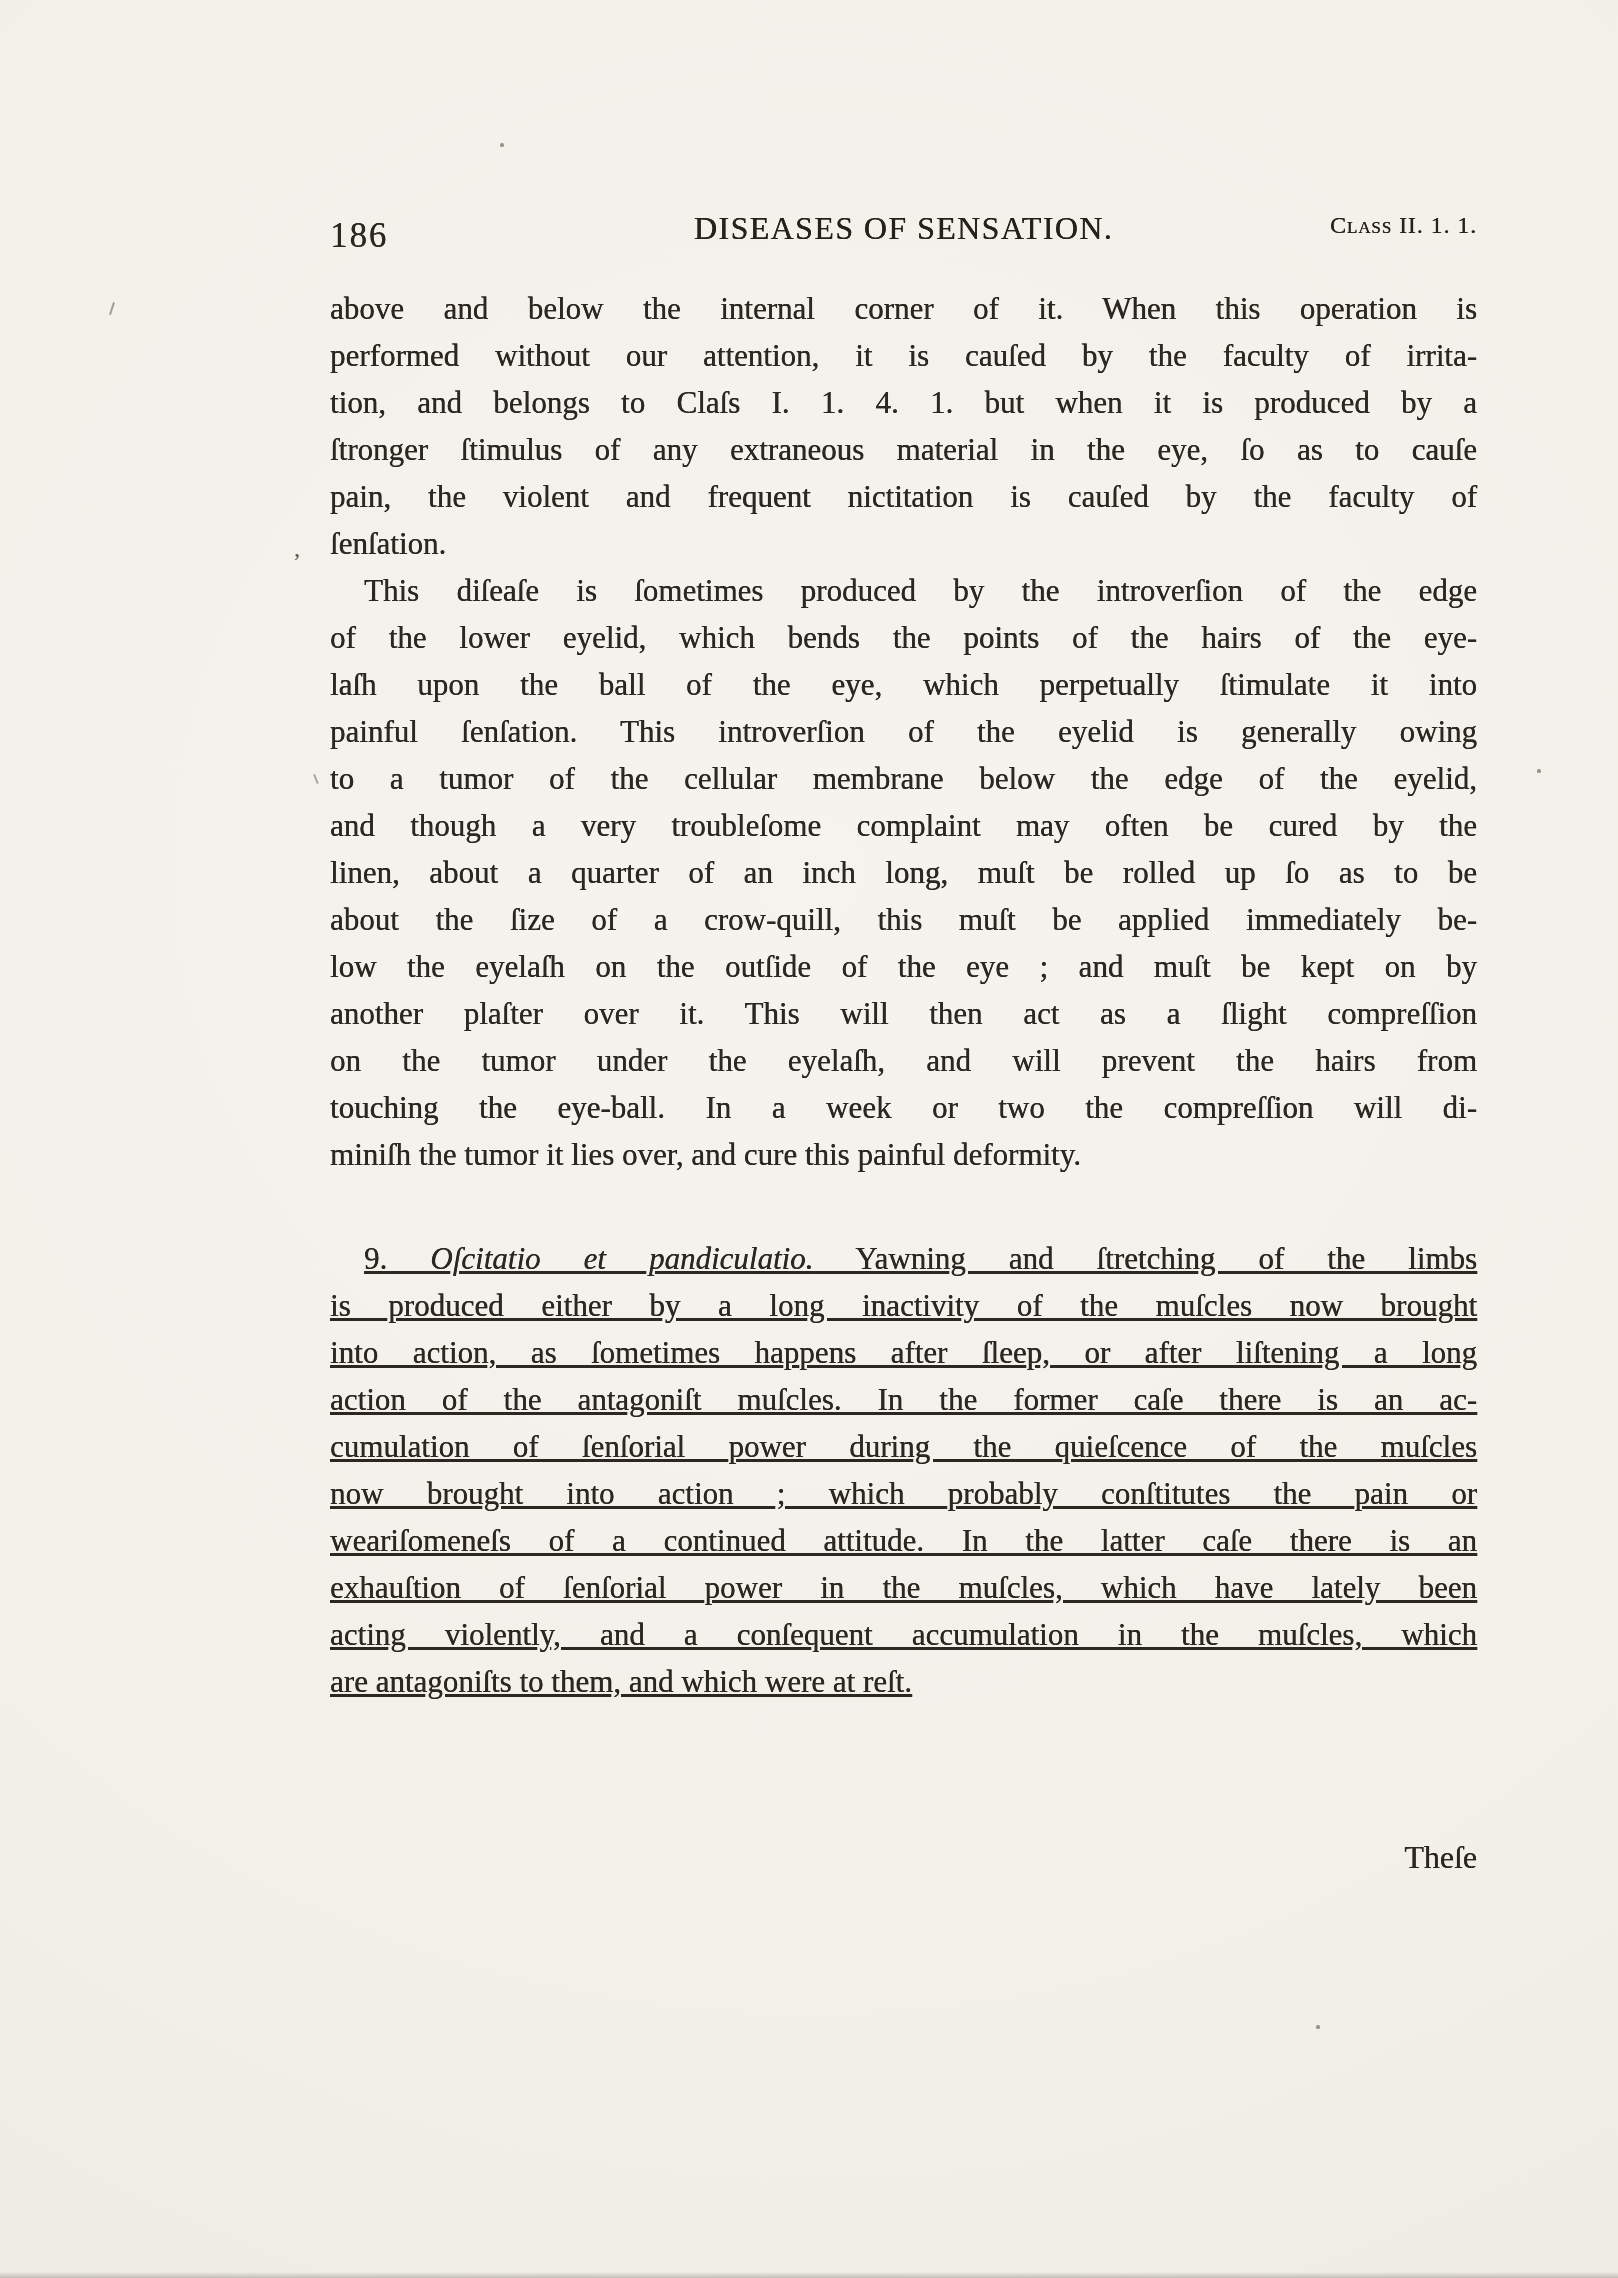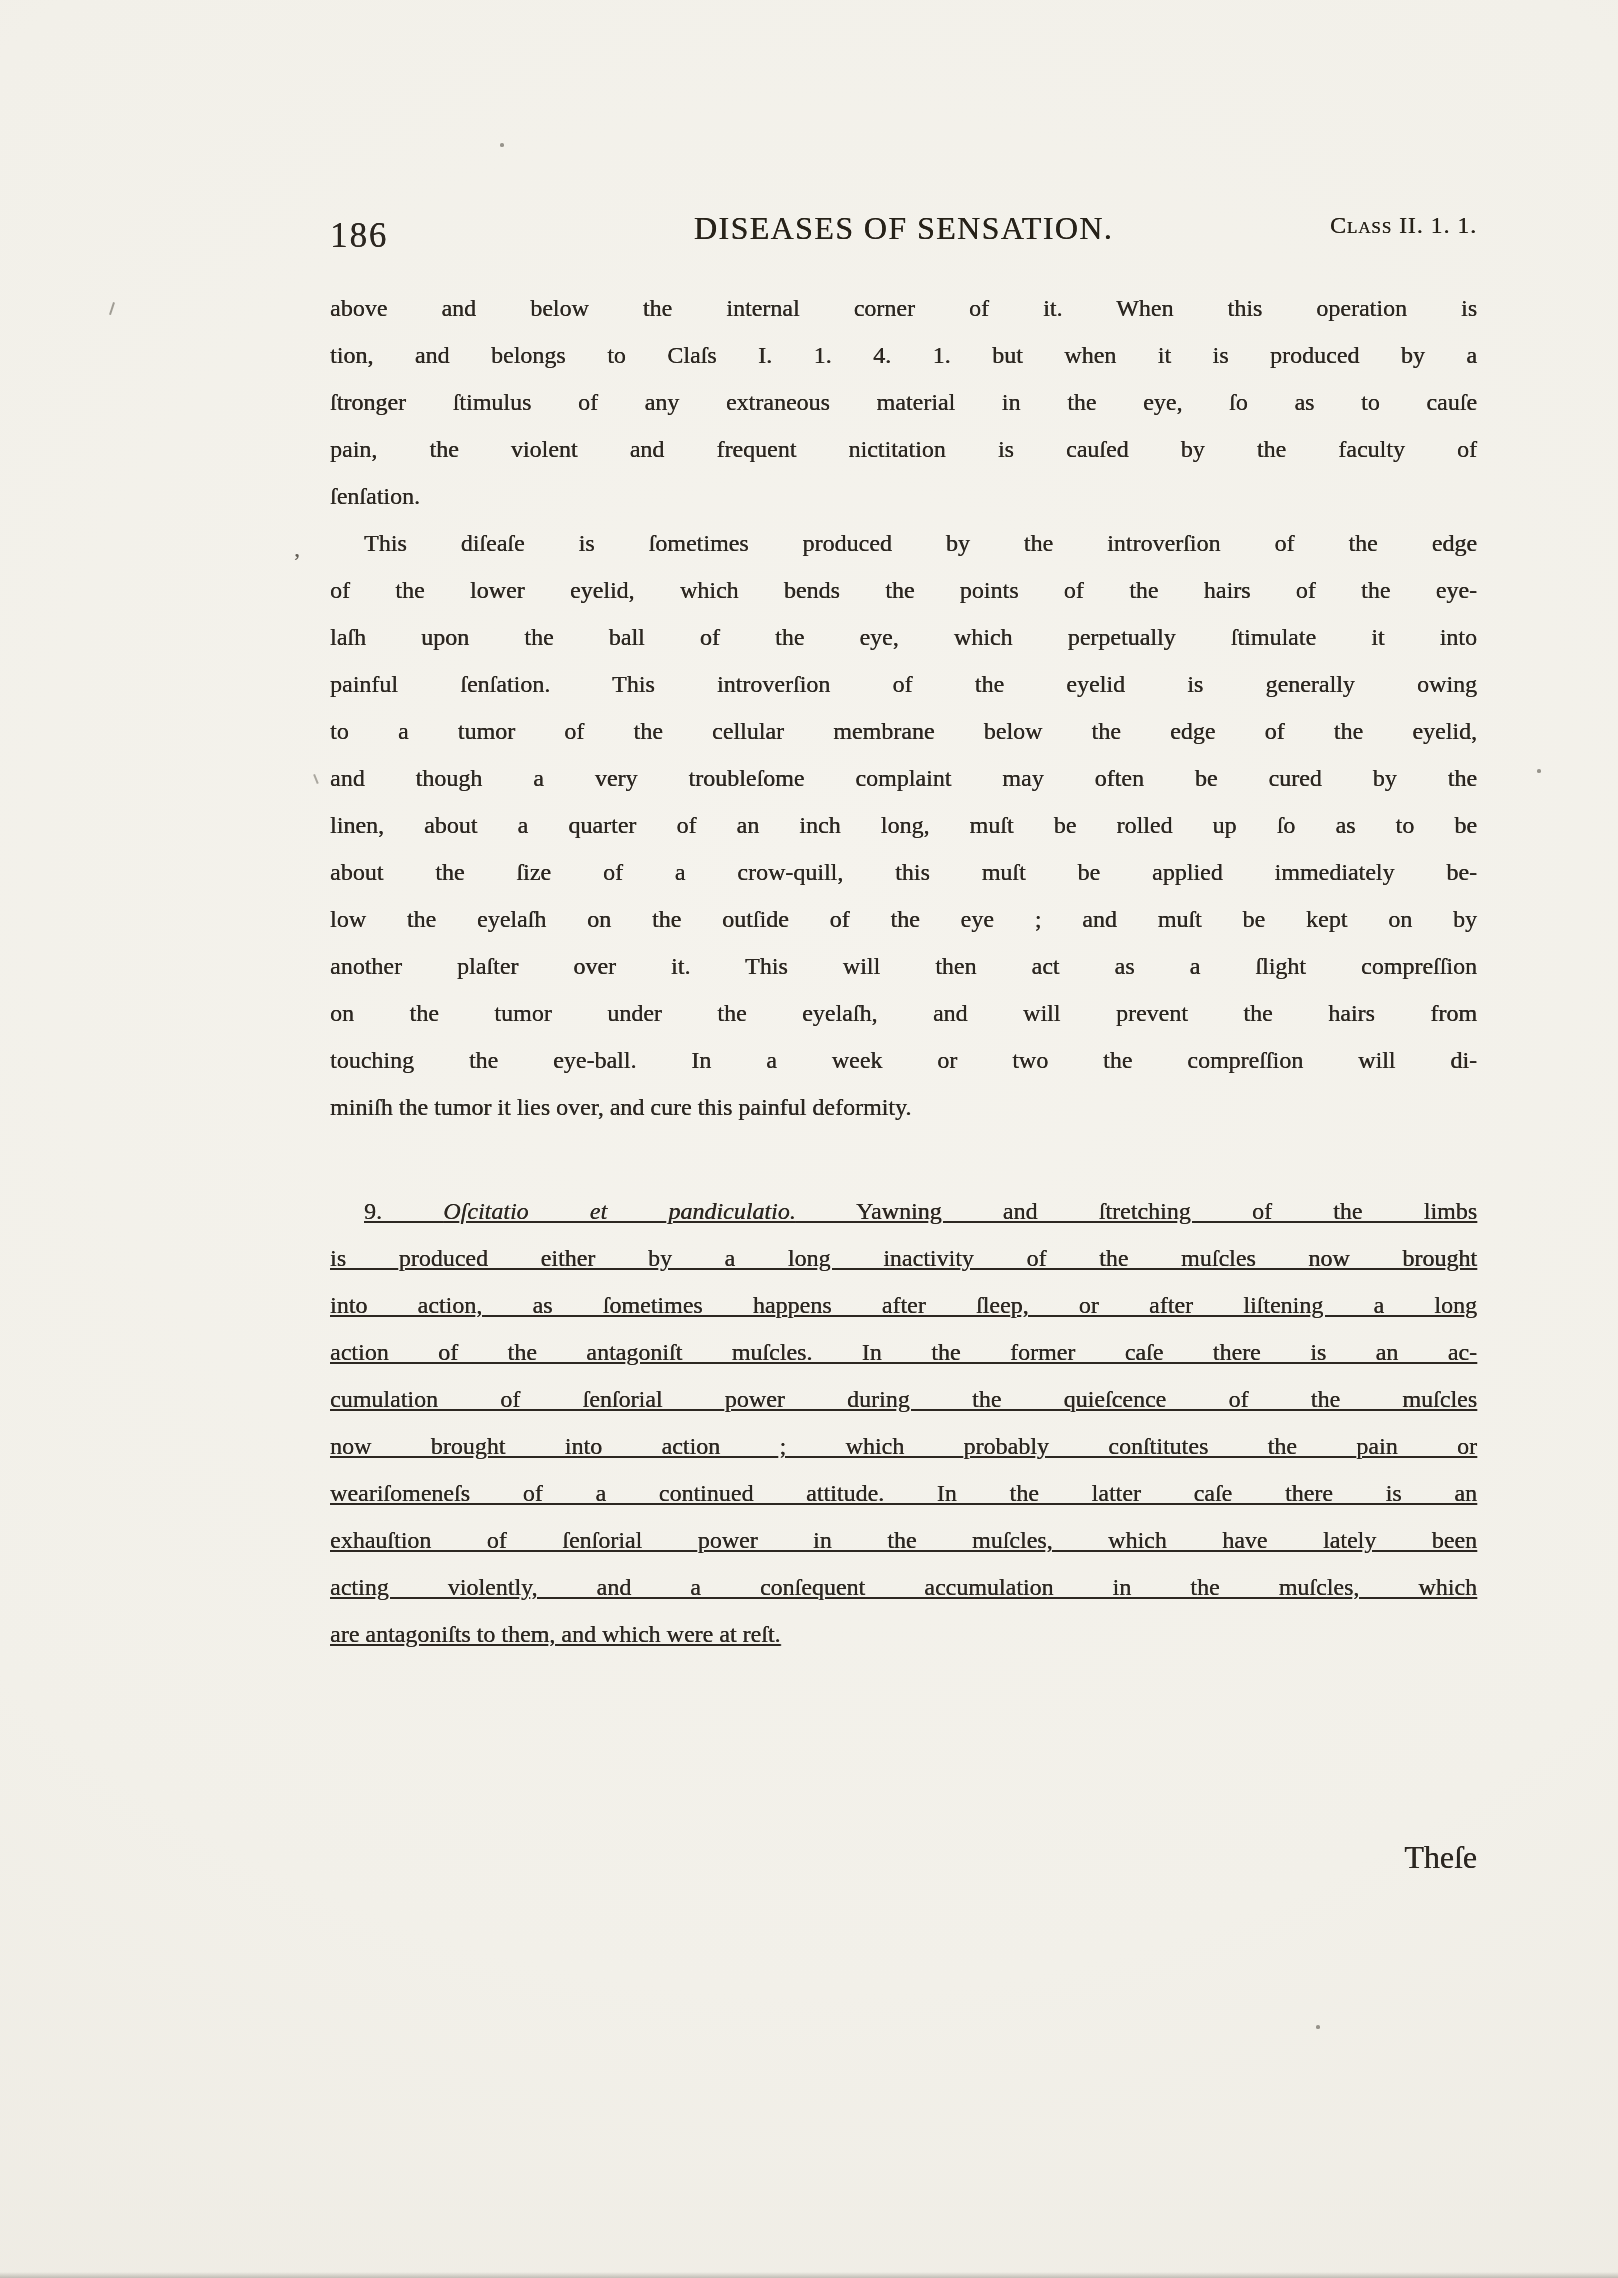--- a/index.html
+++ b/index.html
@@ -64,21 +64,21 @@
     letter-spacing: 0.9px;
     color: #272219;
   }
 
   
   .text-block {
     position: absolute;
     top: 285px;
     left: 330px;
     width: 1147px;
-    font-size: 24px;
+    font-size: 31px;
   }
   .paragraph { margin: 0; }
   .paragraph.section-break { margin-top: 57px; text-decoration: underline; }
   .line {
     height: 47px;
     line-height: 47px;
     text-align: justify;
     text-align-last: justify;
     white-space: normal;
   }
@@ -127,20 +127,21 @@
 
   <header class="running-head">
     <span class="page-number">186</span>
     <span class="running-title">DISEASES OF SENSATION.</span>
     <span class="class-heading">Class II. 1. 1.</span>
   </header>
 
   <main class="text-block" id="paragraphs">
       <div class="paragraph">
         <div class="line first">above and below the internal corner of it. When this operation is</div>
+        <div class="line">performed without our attention, it is cauſed by the faculty of irrita-</div>
         <div class="line">tion, and belongs to Claſs I. 1. 4. 1. but when it is produced by a</div>
         <div class="line">ſtronger ſtimulus of any extraneous material in the eye, ſo as to cauſe</div>
         <div class="line">pain, the violent and frequent nictitation is cauſed by the faculty of</div>
         <div class="line last">ſenſation.</div>
       </div>
       <div class="paragraph indent">
         <div class="line first">This diſeaſe is ſometimes produced by the introverſion of the edge</div>
         <div class="line">of the lower eyelid, which bends the points of the hairs of the eye-</div>
         <div class="line">laſh upon the ball of the eye, which perpetually ſtimulate it into</div>
         <div class="line">painful ſenſation. This introverſion of the eyelid is generally owing</div>

